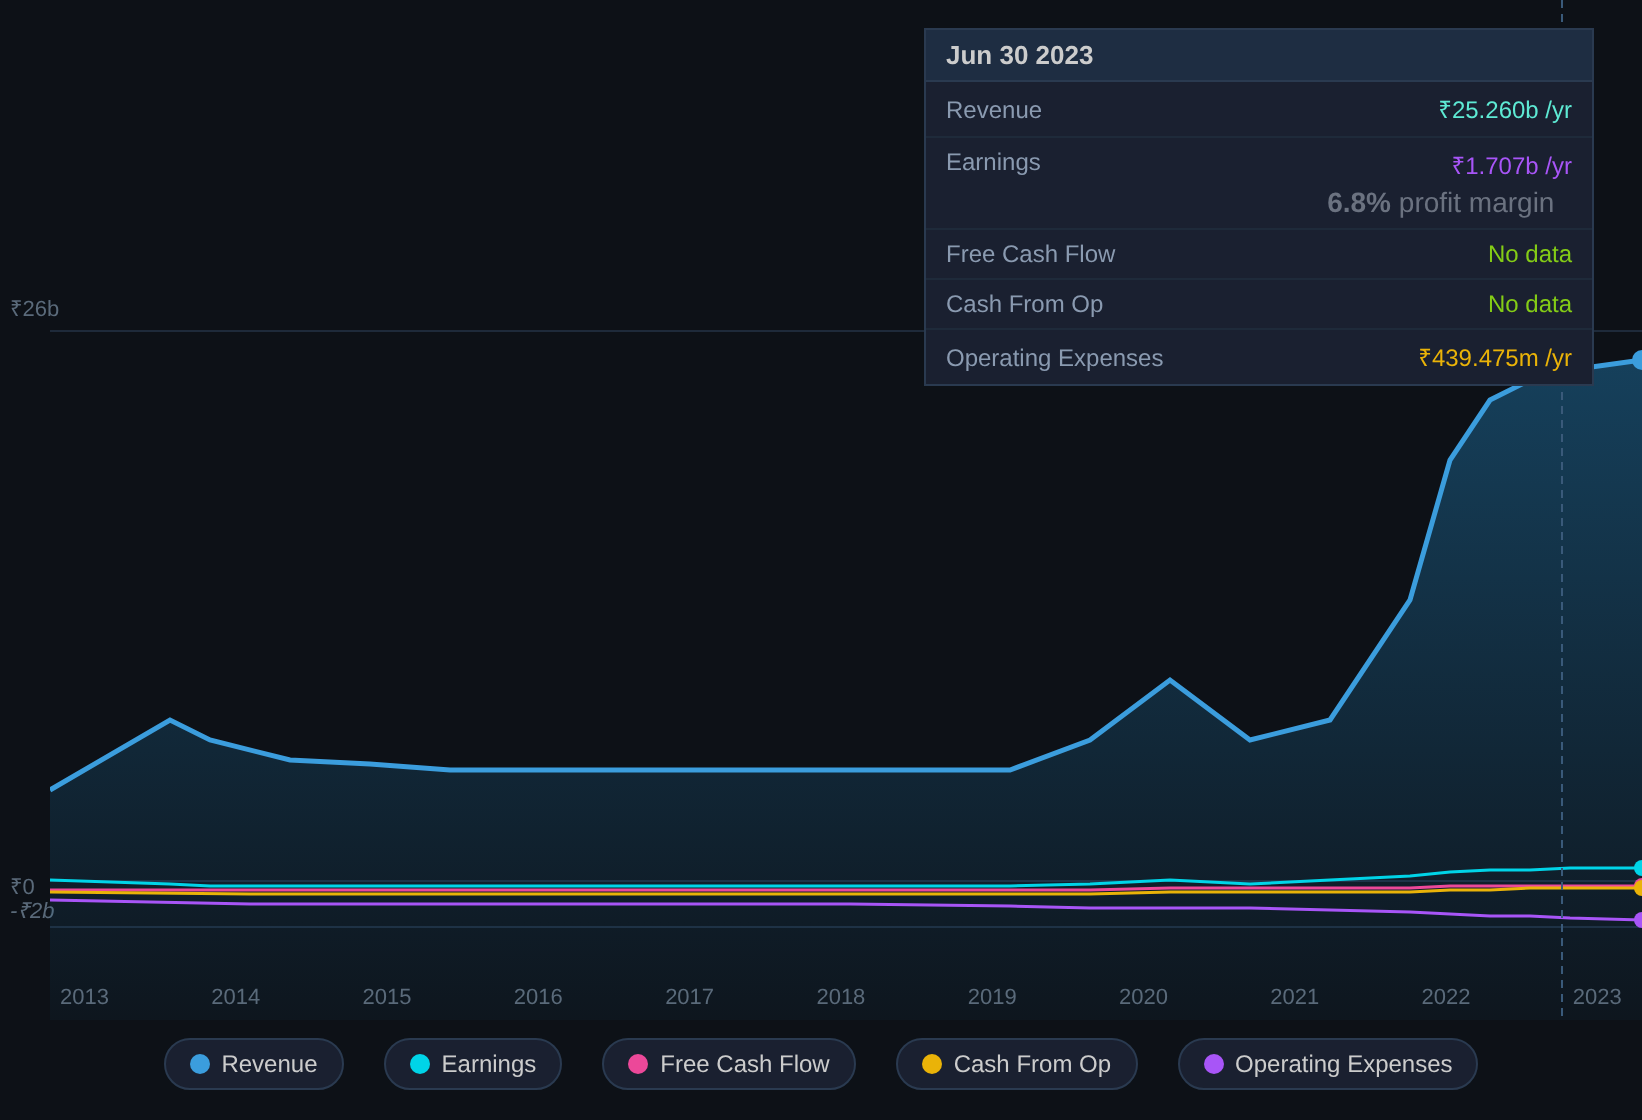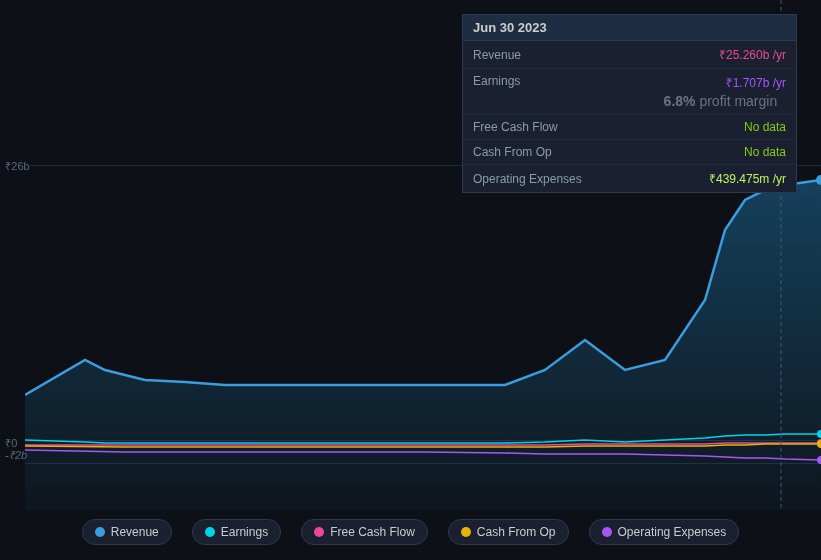--- a/index.html
+++ b/index.html
@@ -55,23 +55,23 @@
     .tooltip-label {
       color: #8a9ab0;
       min-width: 110px;
     }
 
     .tooltip-value {
       color: #8a9ab0;
       text-align: right;
     }
 
-    .tooltip-value.cyan { color: #ec4899; }
+    .tooltip-value.cyan { color: #5eead4; }
     .tooltip-value.purple { color: #a855f7; }
-    .tooltip-value.green { color: #bef264; }
+    .tooltip-value.green { color: #eab308; }
     .tooltip-value.nodata { color: #84cc16; }
 
     
     .y-label {
       position: absolute;
       left: 5px;
       font-size: 11px;
       color: #5a6a7a;
     }
 
@@ -167,21 +167,21 @@
       <span class="tooltip-label">Cash From Op</span>
       <span class="tooltip-value nodata">No data</span>
     </div>
 
     <div class="tooltip-row">
       <span class="tooltip-label">Operating Expenses</span>
       <span class="tooltip-value green">₹439.475m /yr</span>
     </div>
   </div>
 
-  <div class="y-label" style="top: 158px; text-align: center;">₹26b</div>
+  <div class="y-label" style="top: 146px; text-align: center;">₹26b</div>
   <div class="y-label" style="top: 435px;">₹0</div>
   <div class="y-label" style="top: 447px; font-style: italic;">-₹2b</div>
 
   <div class="grid-line" style="top: 165px;"></div>
   <div class="grid-line" style="top: 440px;"></div>
   <div class="grid-line" style="top: 463px;"></div>
 
   <svg class="chart-svg" viewBox="0 0 796 510" preserveAspectRatio="none">
 
     <defs>
@@ -331,20 +331,33 @@
         720,458
         740,458
         760,459
         796,460
       "></polyline>
     <circle cx="796" cy="460" r="4" fill="#a855f7"></circle>
 
     <line x1="756" y1="0" x2="756" y2="510" stroke="#3a5a7a" stroke-width="1" stroke-dasharray="4,3"></line>
   </svg>
 
+  <div style="position: absolute; bottom: 55px; left: 25px; right: 0; display: flex; justify-content: space-between; padding: 5px 10px 0 5px;">
+    <span class="x-label">2013</span>
+    <span class="x-label">2014</span>
+    <span class="x-label">2015</span>
+    <span class="x-label">2016</span>
+    <span class="x-label">2017</span>
+    <span class="x-label">2018</span>
+    <span class="x-label">2019</span>
+    <span class="x-label">2020</span>
+    <span class="x-label">2021</span>
+    <span class="x-label">2022</span>
+    <span class="x-label">2023</span>
+  </div>
 
   <div class="legend">
     <div class="legend-item">
       <div class="legend-dot dot-blue"></div>
       <span>Revenue</span>
     </div>
     <div class="legend-item">
       <div class="legend-dot dot-cyan"></div>
       <span>Earnings</span>
     </div>

